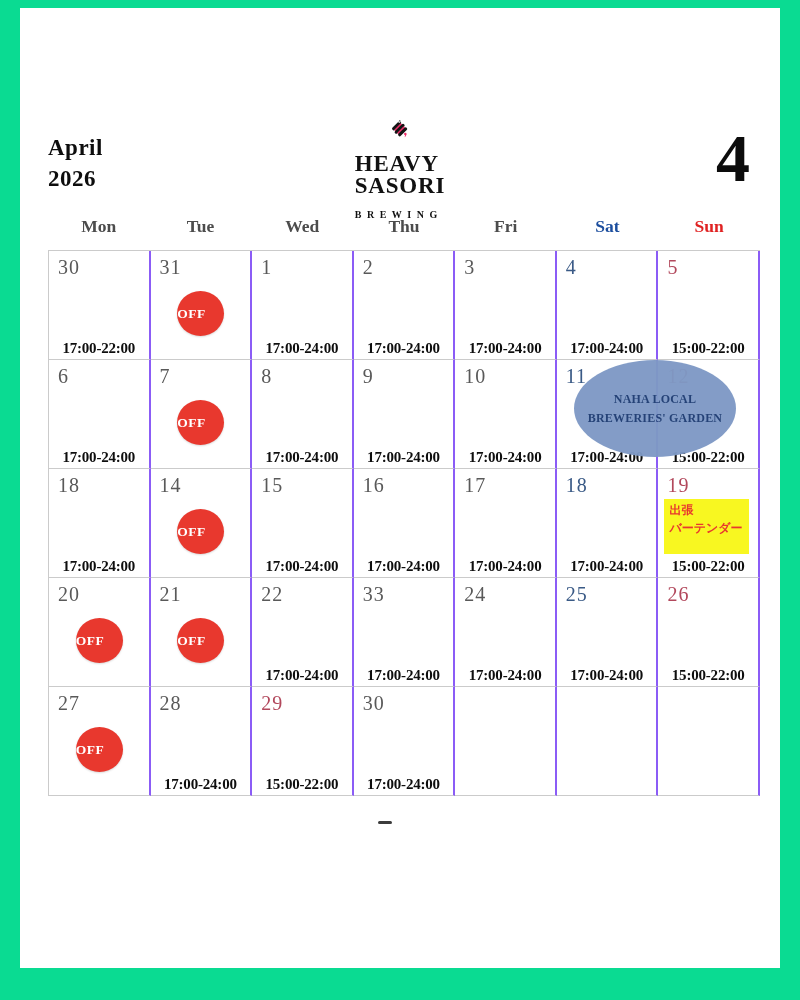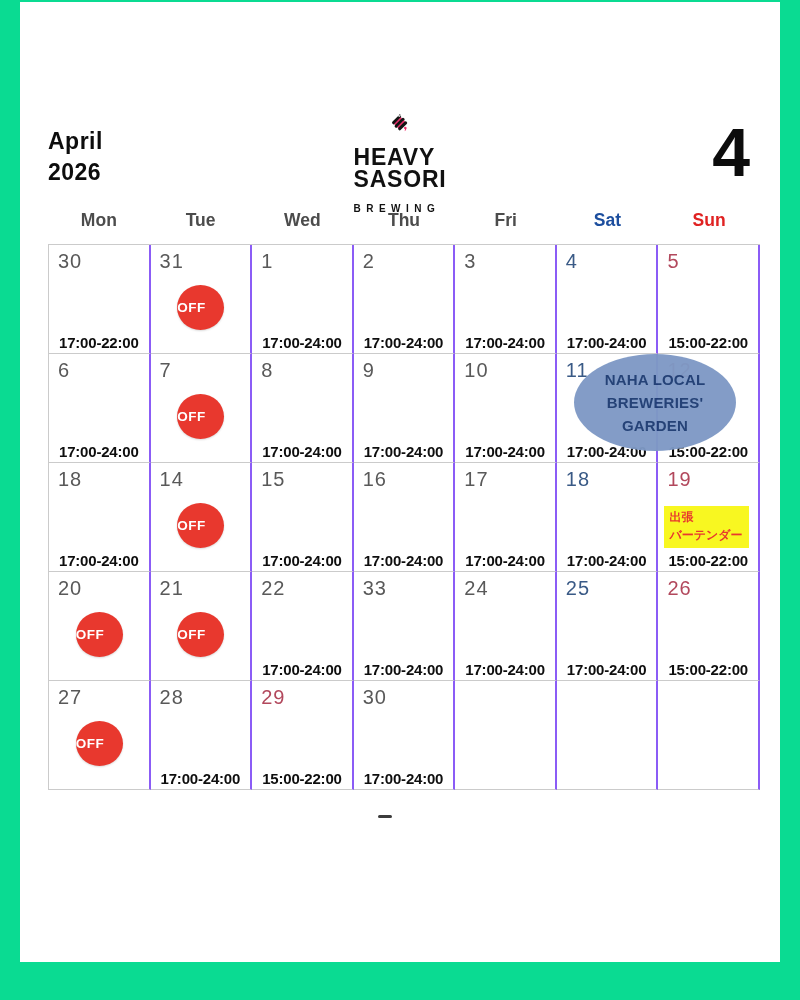--- a/index.html
+++ b/index.html
@@ -1,22 +1,23 @@
 <!DOCTYPE html>
 <html><head>
 <meta charset="utf-8">
 <style>
   html,body{margin:0;padding:0;}
   body{
     width:800px;height:1000px;position:relative;overflow:hidden;
     font-family:"Liberation Sans",sans-serif;background:#0ADB92;
   }
   .page{
-    position:absolute;left:20px;top:2px;width:760px;height:960px;
+    position:absolute;left:20px;top:8px;width:760px;height:960px;
     background:#ffffff;
+    font-family:Liberation Serif, serif;
   }
   
   .month-label{
     position:absolute;left:28px;top:124px;
     font-size:23px;font-weight:700;color:#0d0d0d;line-height:1.35;letter-spacing:.5px;
   }
   .logo-row{
     position:absolute;left:0;right:0;top:112px;height:100px;
     display:flex;justify-content:center;align-items:center;gap:15px;flex-direction:column;
   }
@@ -64,31 +65,31 @@
   }
   .off{
     position:absolute;top:40px;left:50%;margin-left:-23px;
     width:47px;height:45px;border-radius:50%;
     display:flex;align-items:center;justify-content:flex-start;
     box-shadow:0 1px 2px rgba(0,0,0,.15);
   }
   .off span{font-size:13.5px;font-weight:700;letter-spacing:.5px;}
   .note{
     position:absolute;left:6px;bottom:23px;
-    padding:2px 6px 3px 5px;
+    padding:2px 6px 16px 5px;
     font-size:12px;font-weight:700;line-height:1.55;white-space:nowrap;
   }
   .garden-ellipse{
     position:absolute;left:526px;top:144px;width:162px;height:97px;
     border-radius:50%;
     display:flex;flex-direction:column;align-items:center;justify-content:center;
     text-align:center;opacity:.96;
   }
   .garden-ellipse div{
-    font-size:15px;font-weight:700;line-height:1.55;letter-spacing:.2px;
+    font-size:12px;font-weight:700;line-height:1.55;letter-spacing:.2px;
   }
   .footer-dash{
     position:absolute;left:358px;top:813px;width:14px;height:3px;
     background:#3c3c3c;border-radius:2px;
   }
 </style>
 </head>
 <body style="background: rgb(10, 219, 146);">
 
 <div class="page">

